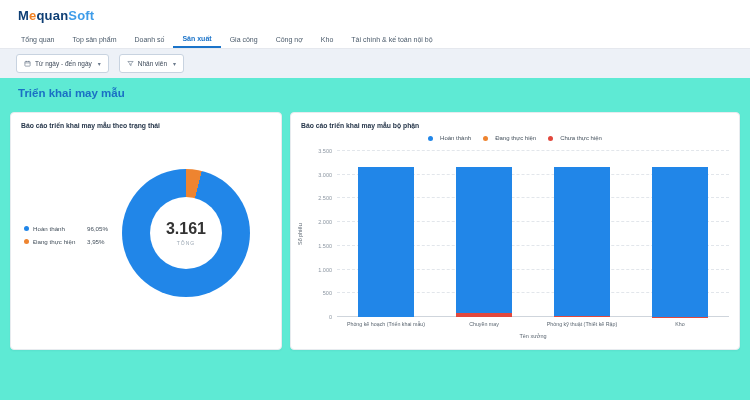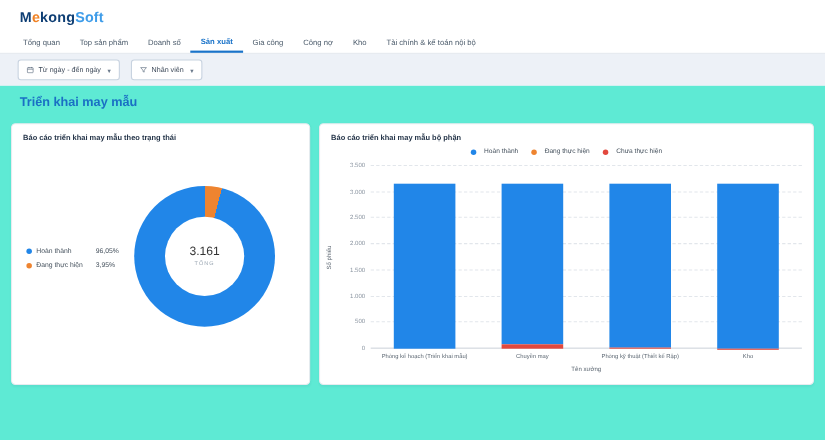--- a/index.html
+++ b/index.html
@@ -24,21 +24,21 @@
   .pagetitle{position:absolute;left:18px;top:9px;font-size:11.5px;font-weight:bold;color:#1a6fc4}
 
   .card{position:absolute;background:#fff;border:1px solid #e7ebef;border-radius:4px;box-shadow:0 1px 2px rgba(16,40,73,.05)}
   .card.left{left:10px;top:34px;width:272px;height:238px}
   .card.right{left:290px;top:34px;width:450px;height:238px}
   .cardtitle{padding:9px 10px 0;font-size:6.8px;font-weight:bold;color:#26364a}
 
   .donut-wrap{position:absolute;left:111px;top:56px;width:128px;height:128px}
   .donut-ring{width:128px;height:128px;border-radius:50%}
   .donut-hole{position:absolute;left:28px;top:28px;width:72px;height:72px;border-radius:50%;background:#fff;display:flex;flex-direction:column;align-items:center;justify-content:center}
-  .donut-total{font-size:11px;font-weight:normal;color:#333}
+  .donut-total{font-size:16px;font-weight:bold;color:#333}
   .donut-total-label{font-size:5px;color:#9aa6b2;letter-spacing:1px;margin-top:2px}
   .donut-legend{position:absolute;left:13px;top:112px;font-size:6.2px;color:#44505c}
   .dl-row{display:flex;align-items:center;margin-bottom:6px}
   .dot{width:5px;height:5px;border-radius:50%;margin-right:4px;flex:0 0 auto}
   .dl-label{width:52px}
   .dl-val{margin-left:2px}
 
   .bar-legend{position:absolute;left:0;top:22px;width:100%;display:flex;justify-content:center;gap:12px;font-size:6px;color:#44505c}
   .bl-item{display:inline-flex;align-items:center;gap:3px;cursor:pointer}
 
@@ -52,21 +52,21 @@
   .barstack{width:56px;display:flex;flex-direction:column-reverse}
   .seg{width:100%}
   .xlabels{position:absolute;left:46px;top:208px;width:392px;display:flex}
   .xlab{flex:1;text-align:center;font-size:5.3px;color:#5a6570;white-space:nowrap;overflow:hidden}
   .xlabel-axis{position:absolute;left:46px;top:220px;width:392px;text-align:center;font-size:5.5px;color:#5a6570}
 </style>
 </head>
 <body>
 
 <div class="header">
-  <div class="logo"><span class="p-navy">M</span><span class="p-orange">e</span><span class="p-navy">kong</span><span class="p-blue">Soft</span></div>
+  <div class="logo"><span class="p-navy">M</span><span class="p-orange">e</span><span class="p-navy">quan</span><span class="p-blue">Soft</span></div>
 </div>
 
 <div class="nav">
     <div class="tab">Tổng quan</div>
     <div class="tab">Top sản phẩm</div>
     <div class="tab">Doanh số</div>
     <div class="tab active">Sản xuất</div>
     <div class="tab">Gia công</div>
     <div class="tab">Công nợ</div>
     <div class="tab">Kho</div>

